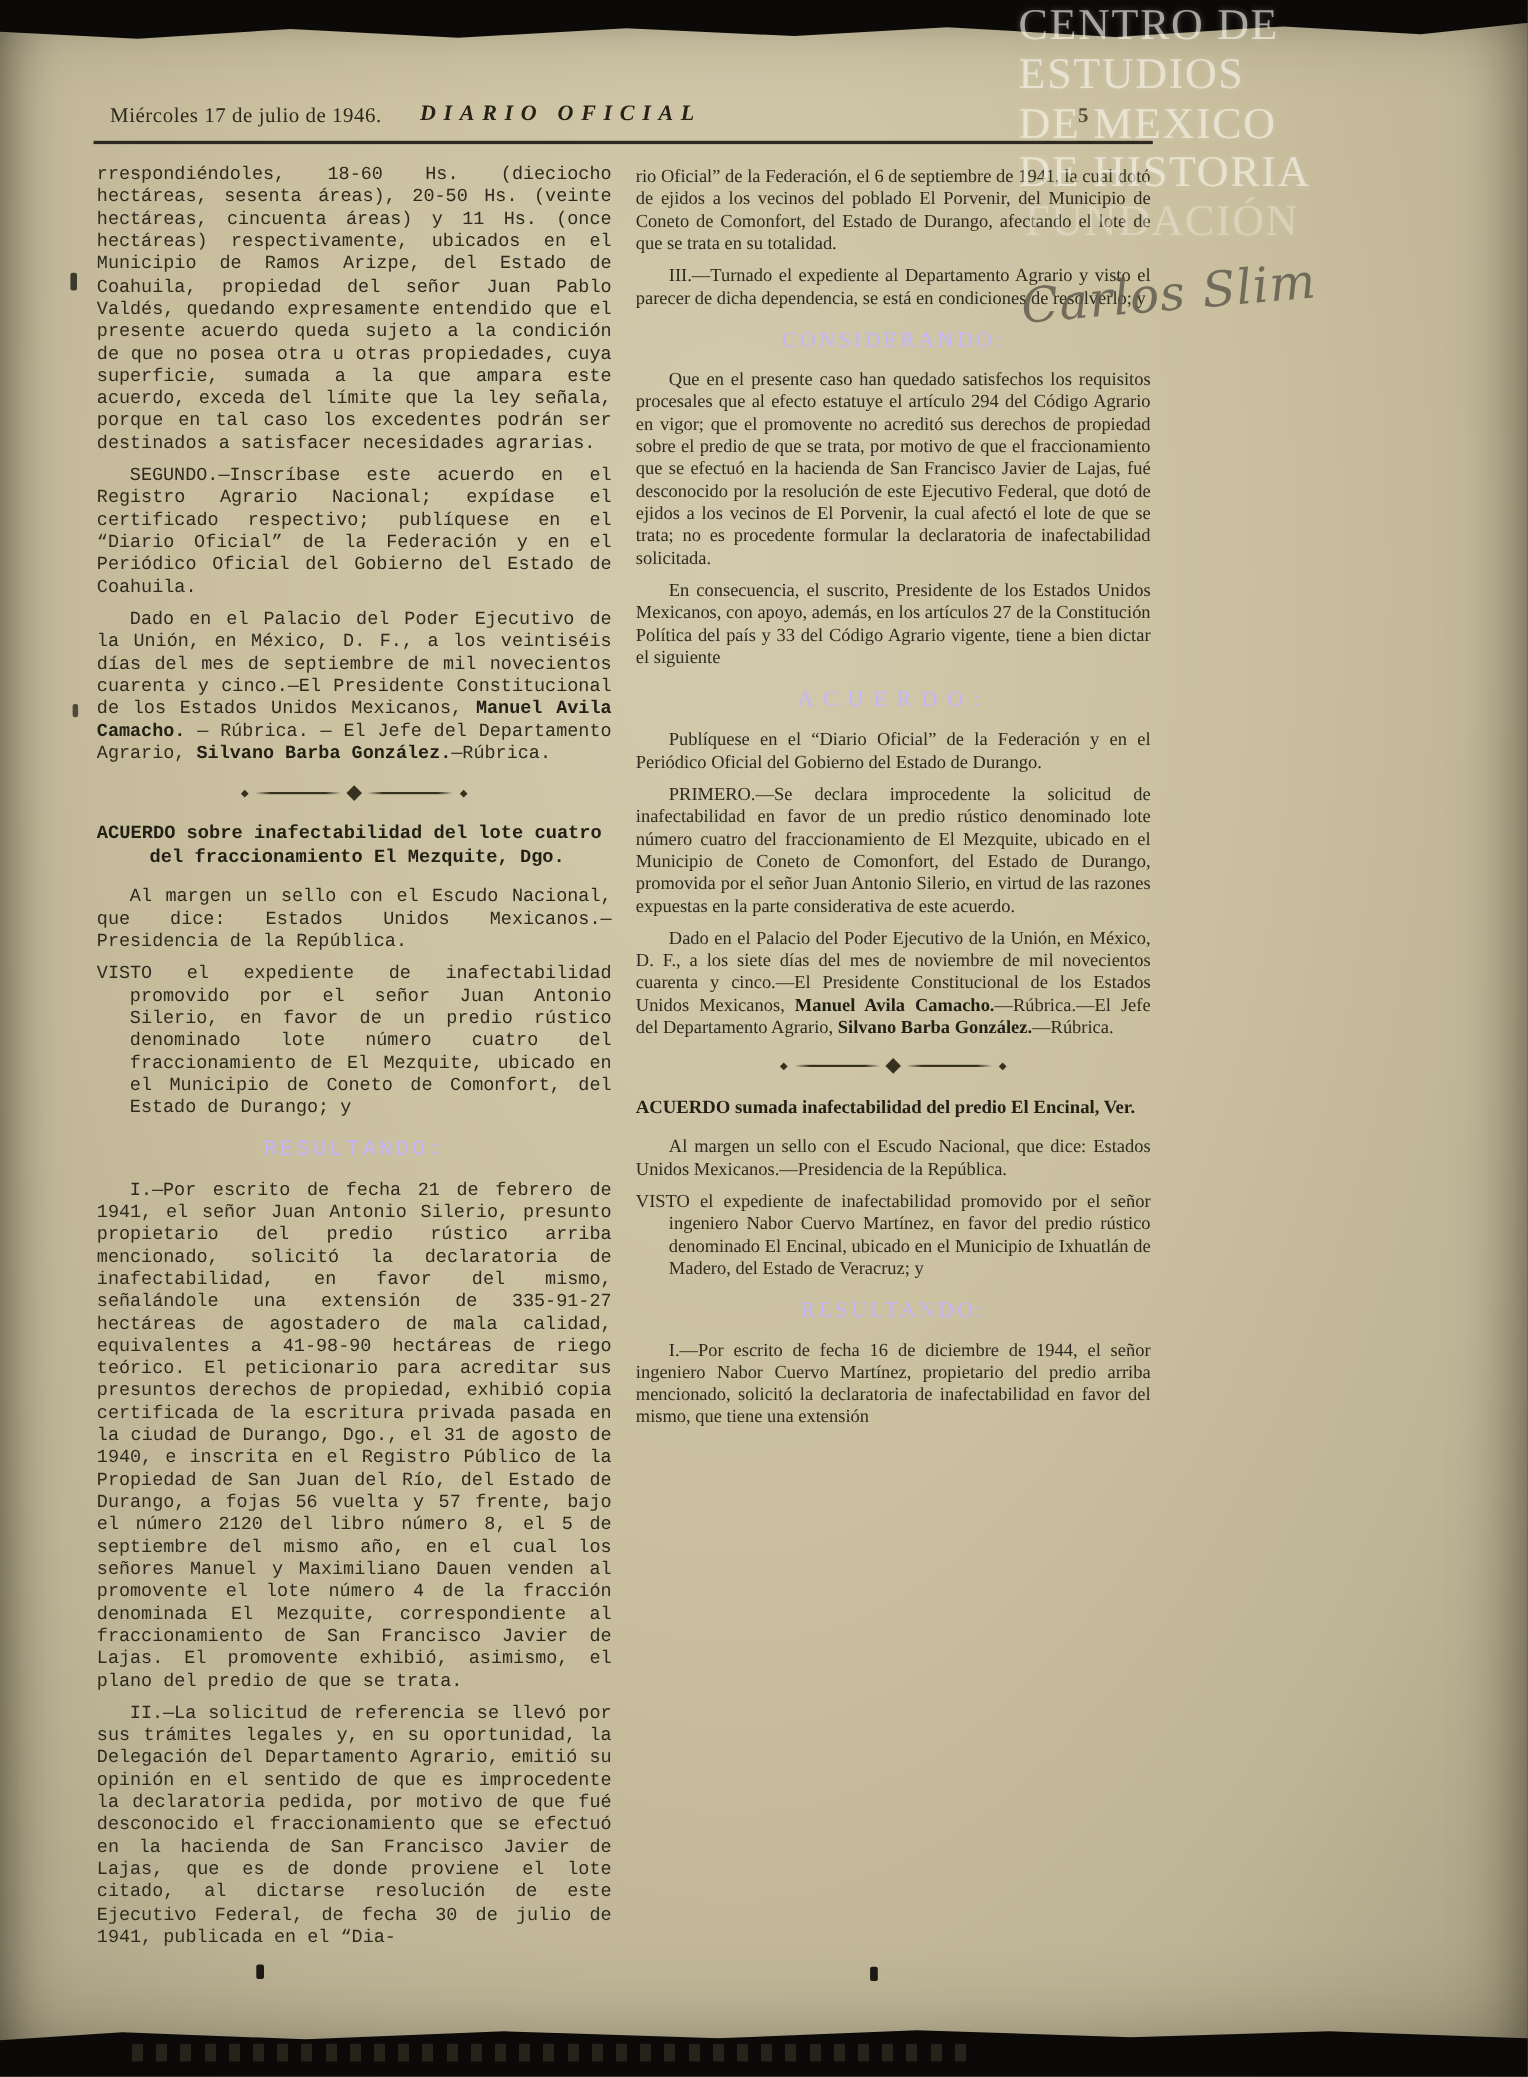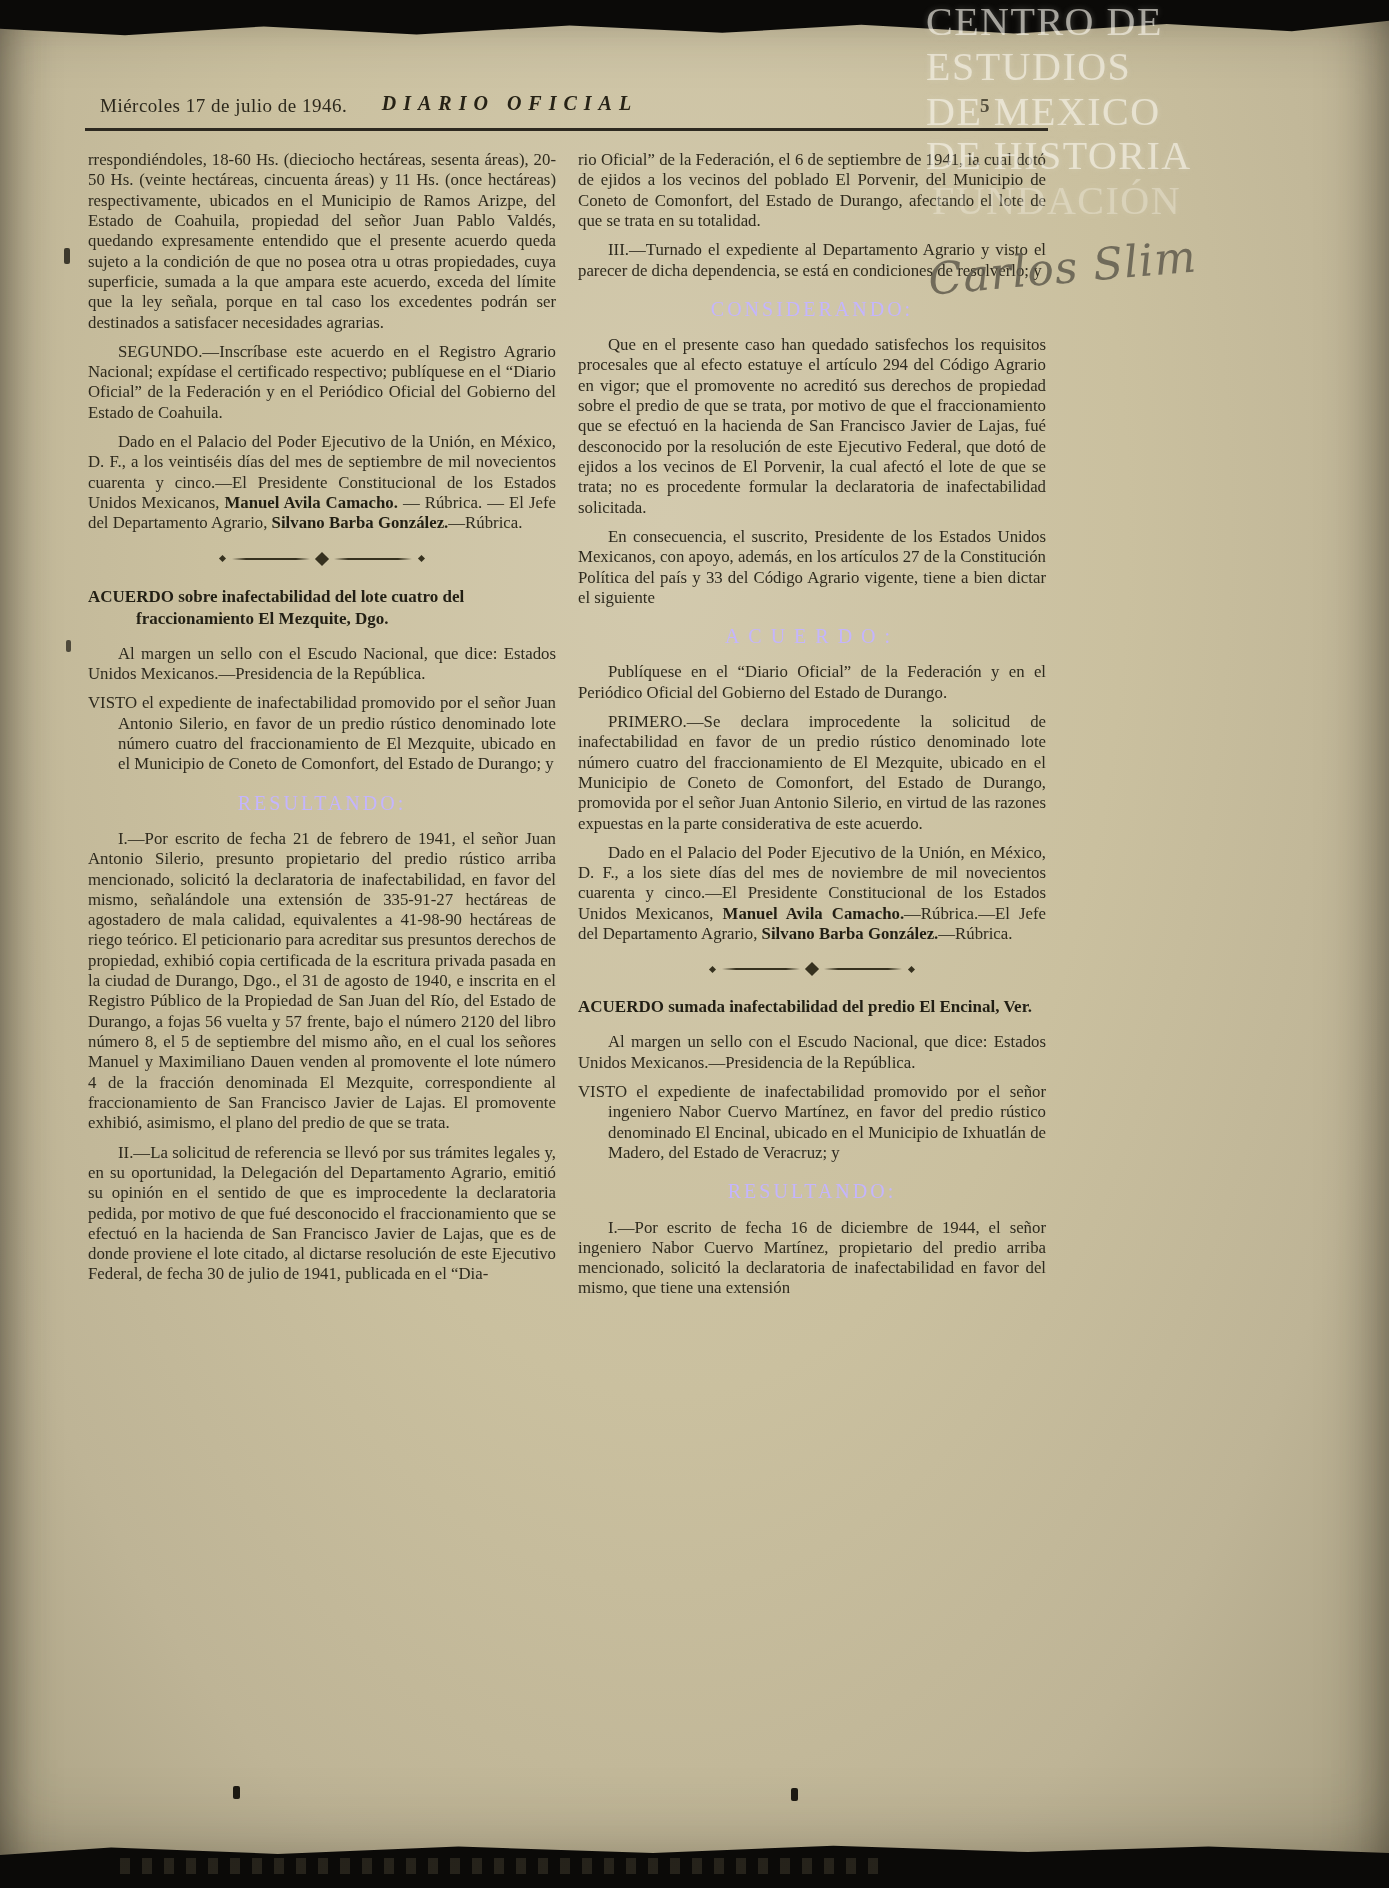--- a/index.html
+++ b/index.html
@@ -30,21 +30,21 @@
     background:repeating-linear-gradient(90deg,#3c372a 0 10px,#0b0a08 10px 22px);
     opacity:.55;
   }
   
   .header-date{position:absolute;left:100px;top:95px;font-size:19px;color:#2c281c;z-index:2;letter-spacing:.5px;}
   .masthead{position:absolute;left:85px;top:92px;width:850px;text-align:center;font-size:20px;font-weight:bold;letter-spacing:7px;color:#262216;z-index:2;font-style:italic;}
   .page-number{position:absolute;left:980px;top:95px;font-size:19px;font-weight:bold;color:#3a352646;color:rgba(44,40,28,.75);z-index:2;}
   .header-rule{position:absolute;left:85px;top:128px;width:963px;height:3px;background:#2d2920;z-index:2;}
   
   .col{position:absolute;top:150px;width:468px;z-index:2;color:#2e2a1e;font-size:16.8px;line-height:1.21;text-align:justify;}
-  .col-left{left:88px;}
+  .col-left{left:88px;font-family:Liberation Mono, monospace;}
   .col-right{left:578px;}
   .para{margin:0 0 9px 0;}
   .indent{text-indent:30px;}
   .hanging{padding-left:30px;text-indent:-30px;}
   .sec-heading{font-weight:bold;font-size:17px;line-height:1.3;margin:6px 0 14px 0;padding-left:48px;text-indent:-48px;color:#221f14;text-align:left;}
   .center-heading{text-align:center;letter-spacing:3px;font-size:20px;margin:16px 0 14px 0;color:#c4b5fd;text-indent:0;}
   .spread{letter-spacing:9px;}
   .b{font-weight:bold;color:#221f14;}
   
   .divider{display:flex;align-items:center;justify-content:center;gap:7px;margin:20px 0 22px 0;}

